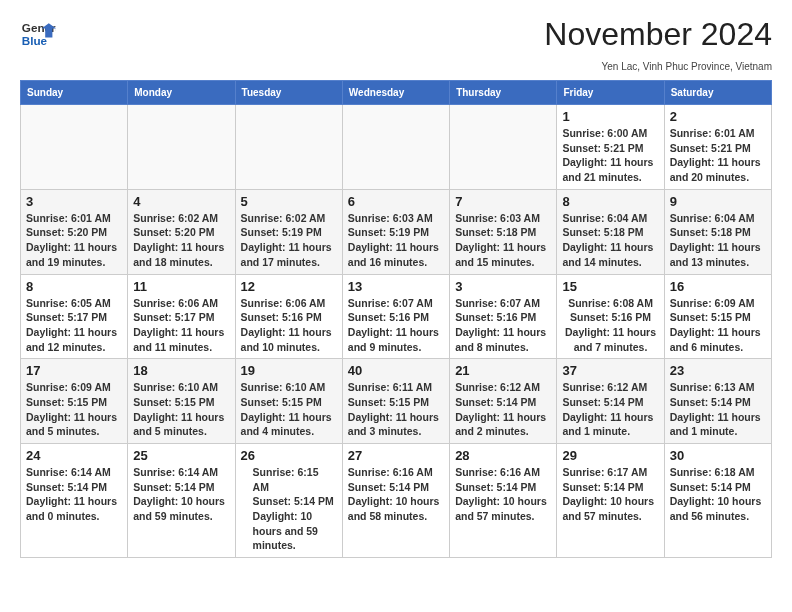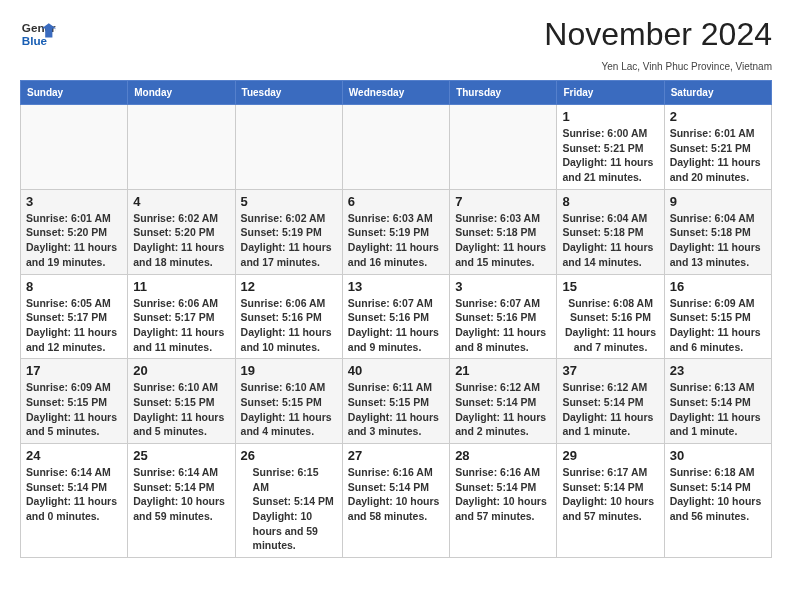--- a/index.html
+++ b/index.html
@@ -221,21 +221,21 @@
         </td>
       </tr>
       <tr class="row-bg-light">
         <td>
           <span class="day-num">17</span>
           <div class="day-info" style="white-space: pre-line;">Sunrise: 6:09 AM
 Sunset: 5:15 PM
 Daylight: 11 hours and 5 minutes.</div>
         </td>
         <td>
-          <span class="day-num">20</span>
+          <span class="day-num">18</span>
           <div class="day-info" style="white-space: pre-line;">Sunrise: 6:10 AM
 Sunset: 5:15 PM
 Daylight: 11 hours and 5 minutes.</div>
         </td>
         <td>
           <span class="day-num">19</span>
           <div class="day-info" style="white-space: pre-line;">Sunrise: 6:10 AM
 Sunset: 5:15 PM
 Daylight: 11 hours and 4 minutes.</div>
         </td>

